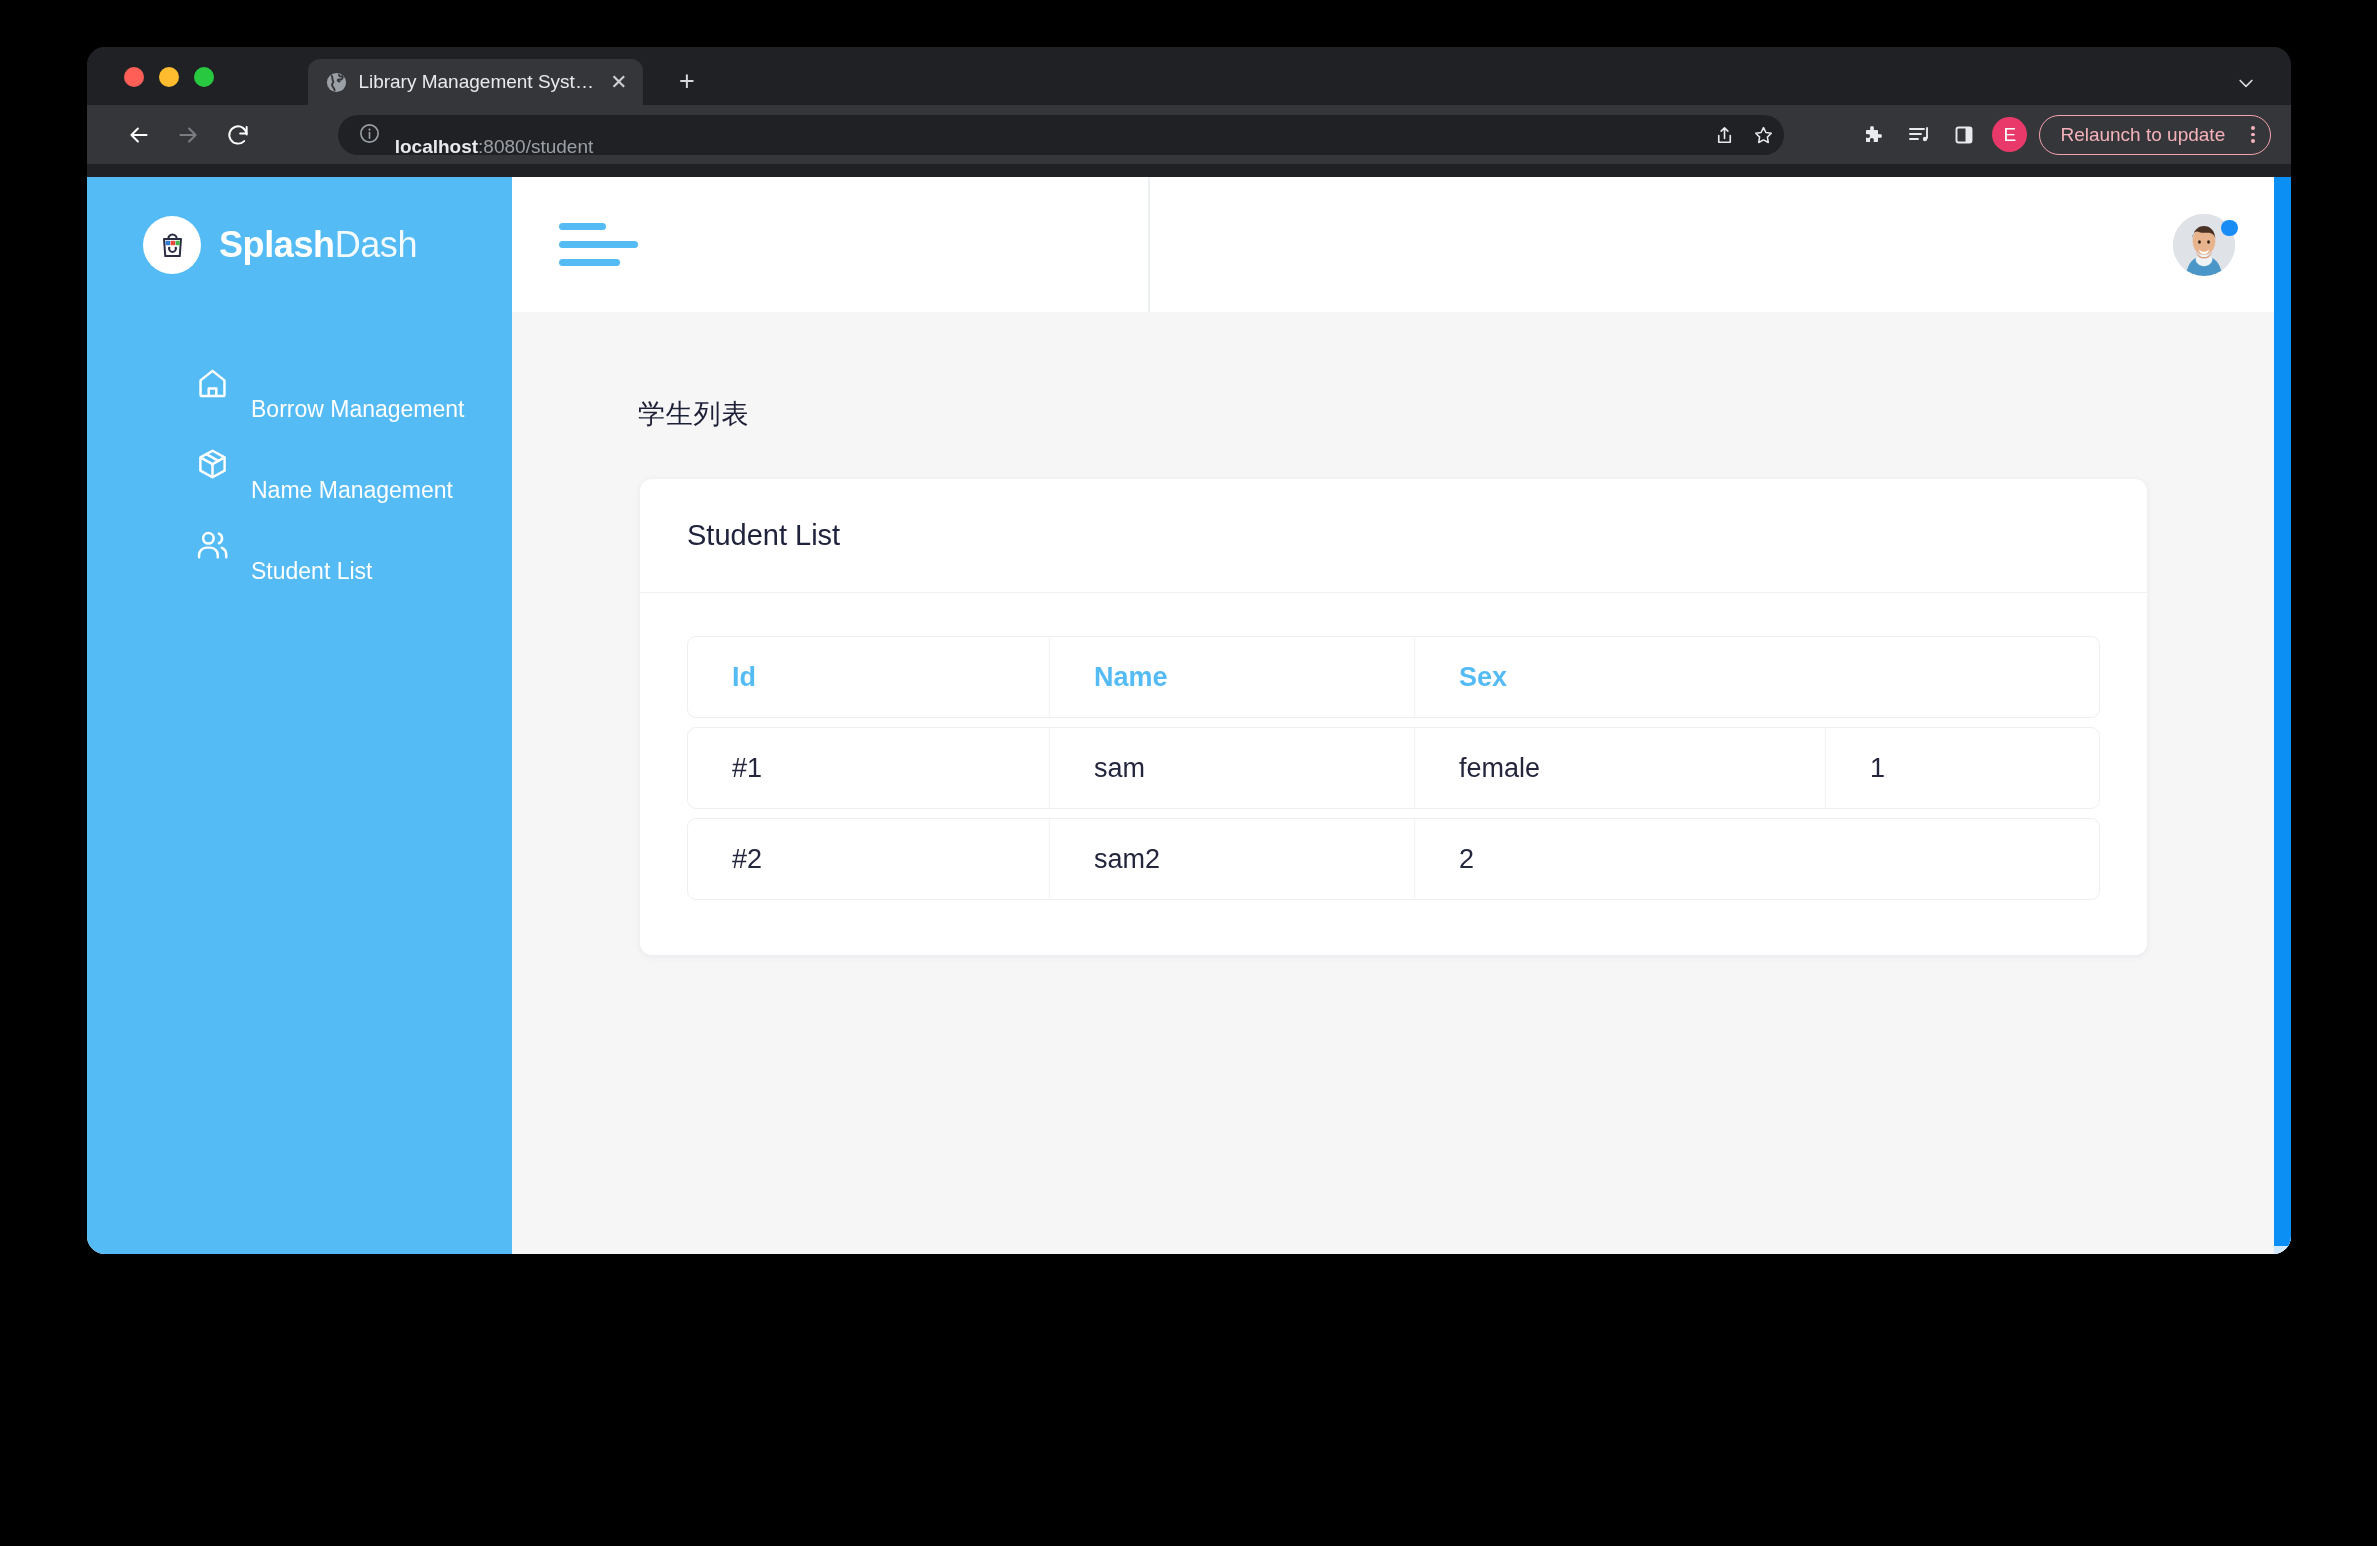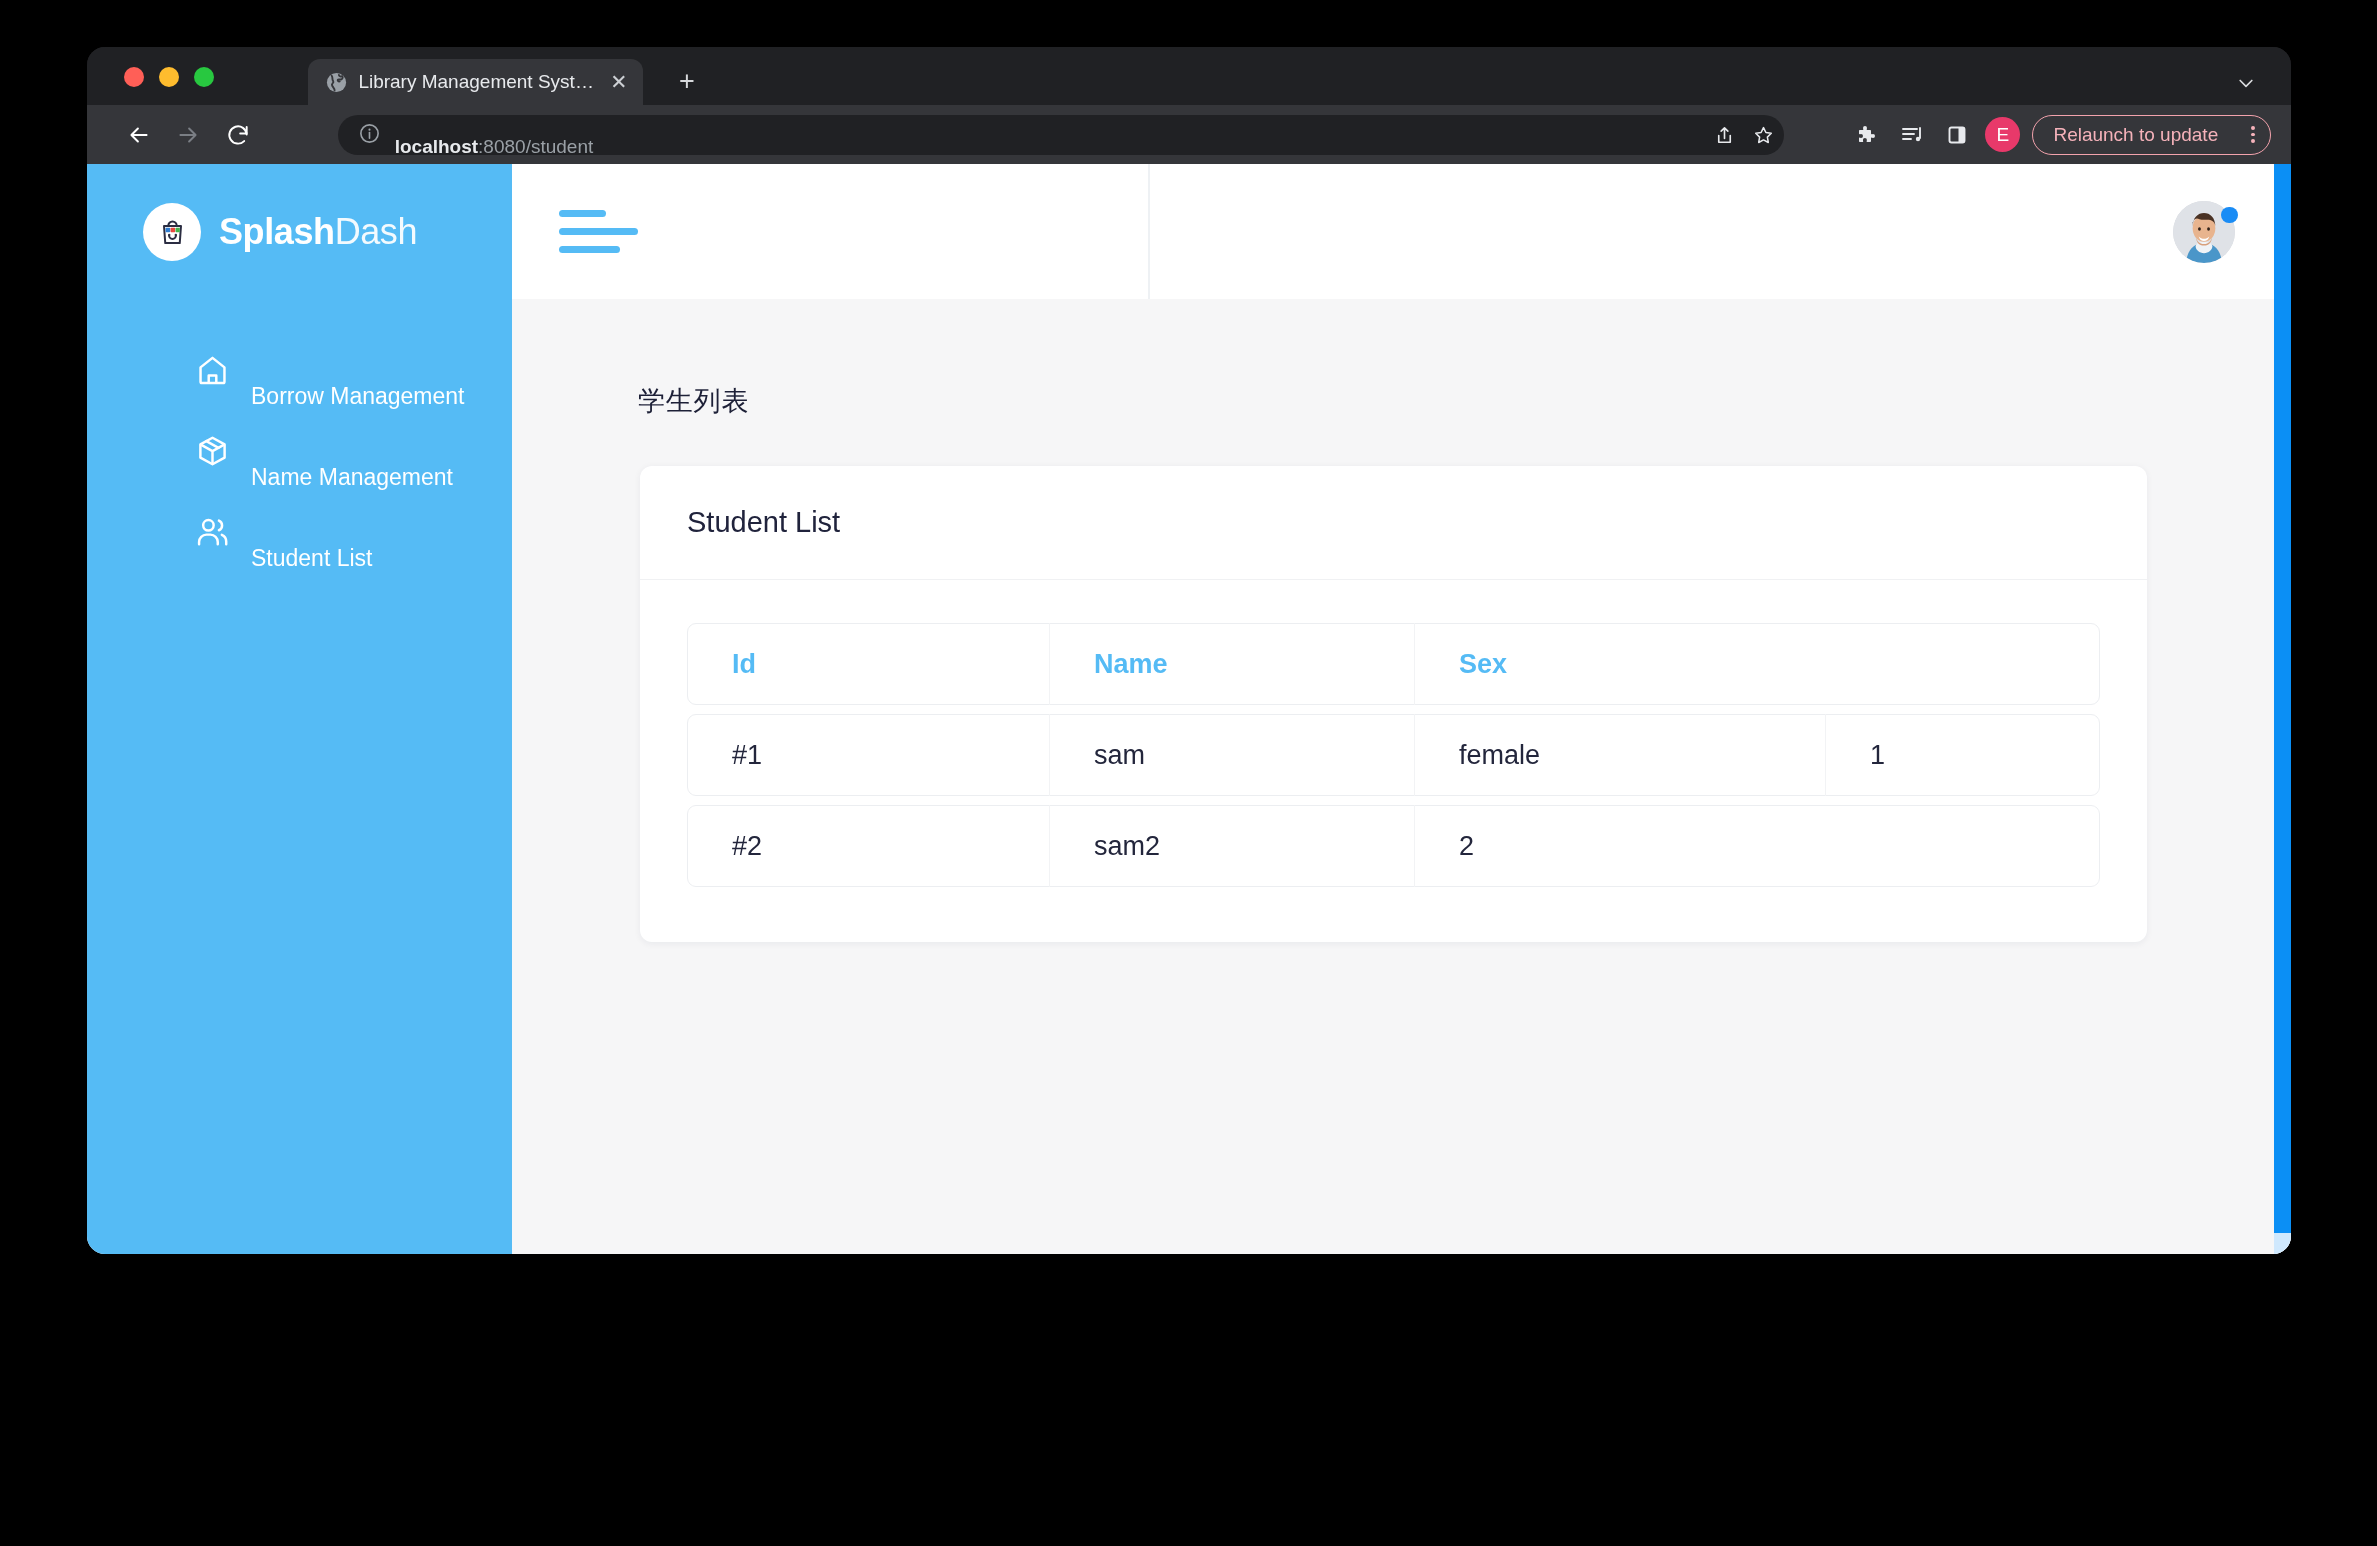--- a/index.html
+++ b/index.html
@@ -115,35 +115,35 @@
     display: flex; align-items: center; justify-content: center;
   }
   #relaunch-btn {
     height: 40px;
     border: 1.5px solid #f3a3ad;
     border-radius: 20px;
     color: #f5b2ba;
     font-size: 19px;
     display: flex; align-items: center;
     padding: 0 6px 0 20px;
-    gap: 24px;
+    gap: 17px;
   }
   #relaunch-btn .kebab {
     display: flex; flex-direction: column; gap: 3px;
     padding: 0 9px;
   }
   #relaunch-btn .kebab i {
     width: 3.8px; height: 3.8px; border-radius: 50%;
     background: #f5b2ba; display: block;
   }
 
   
   #viewport {
     position: absolute;
-    left: 0; top: 117px;
+    left: 0; top: 130px;
     width: 2204px; height: 1270px;
     background: #f6f6f7;
     overflow: hidden;
   }
 
   
   #sidebar {
     position: absolute; left: 0; top: 0;
     width: 425px; height: 1270px;
     background: #55bbf5;

